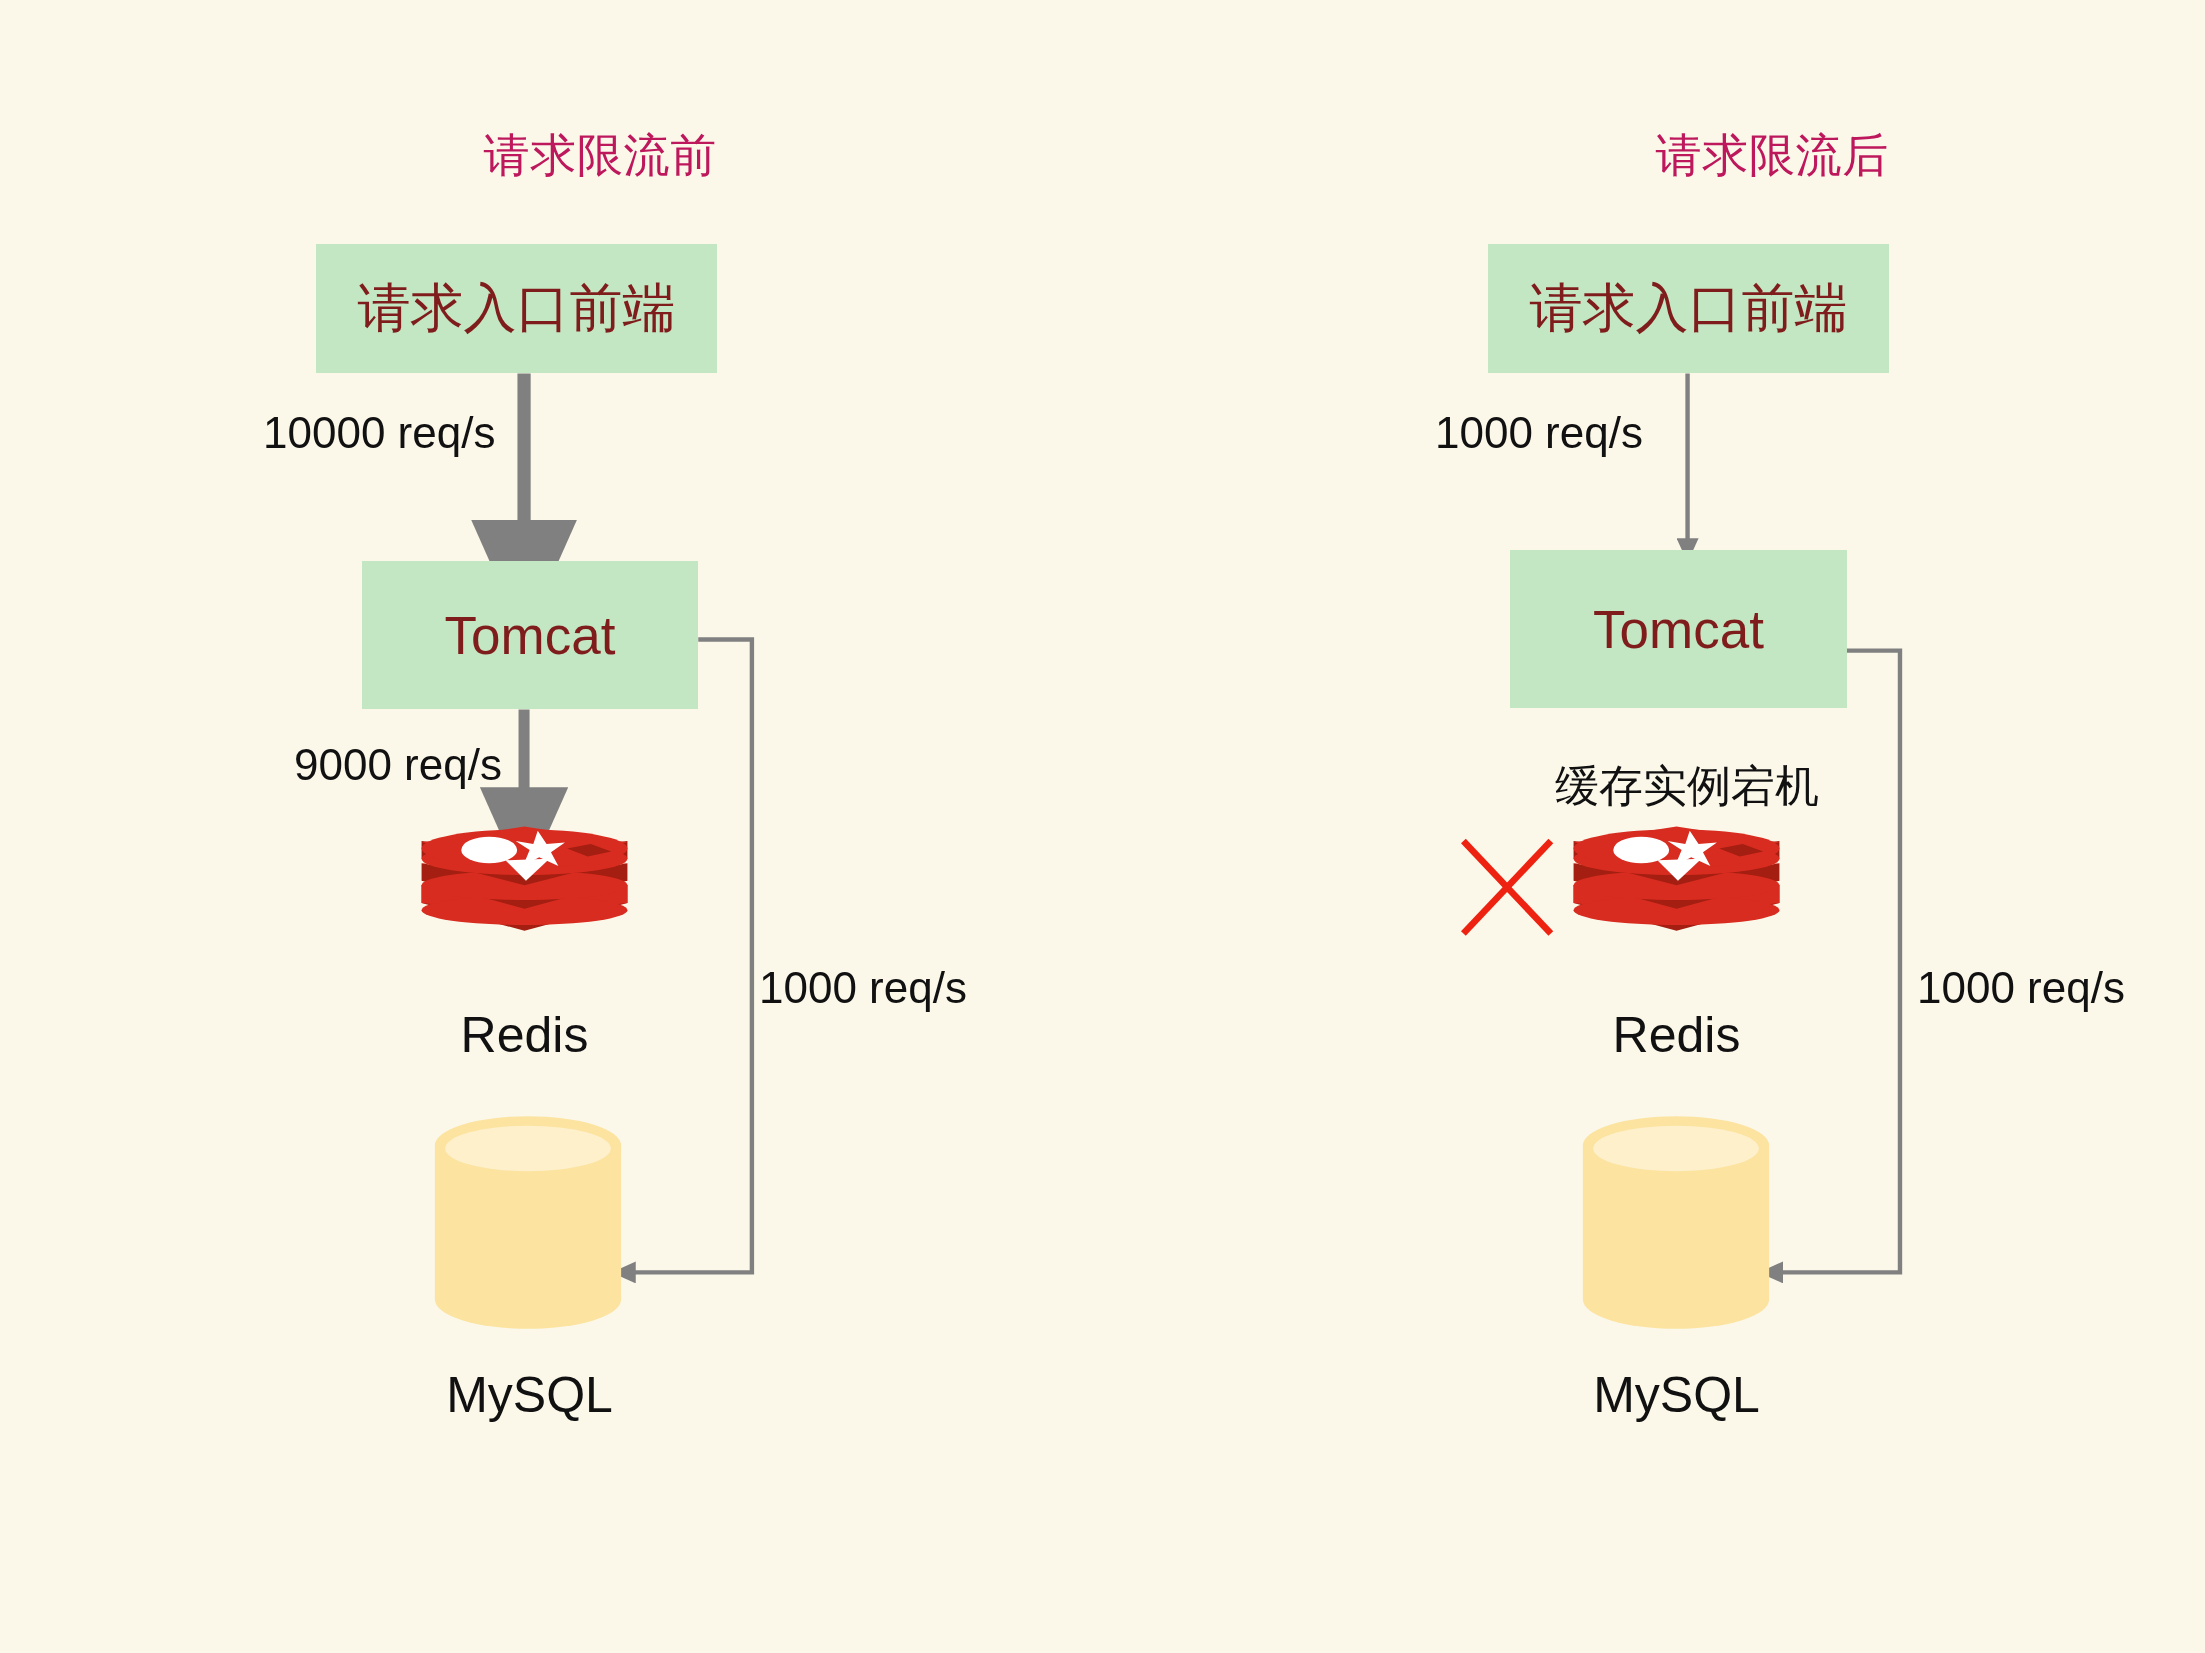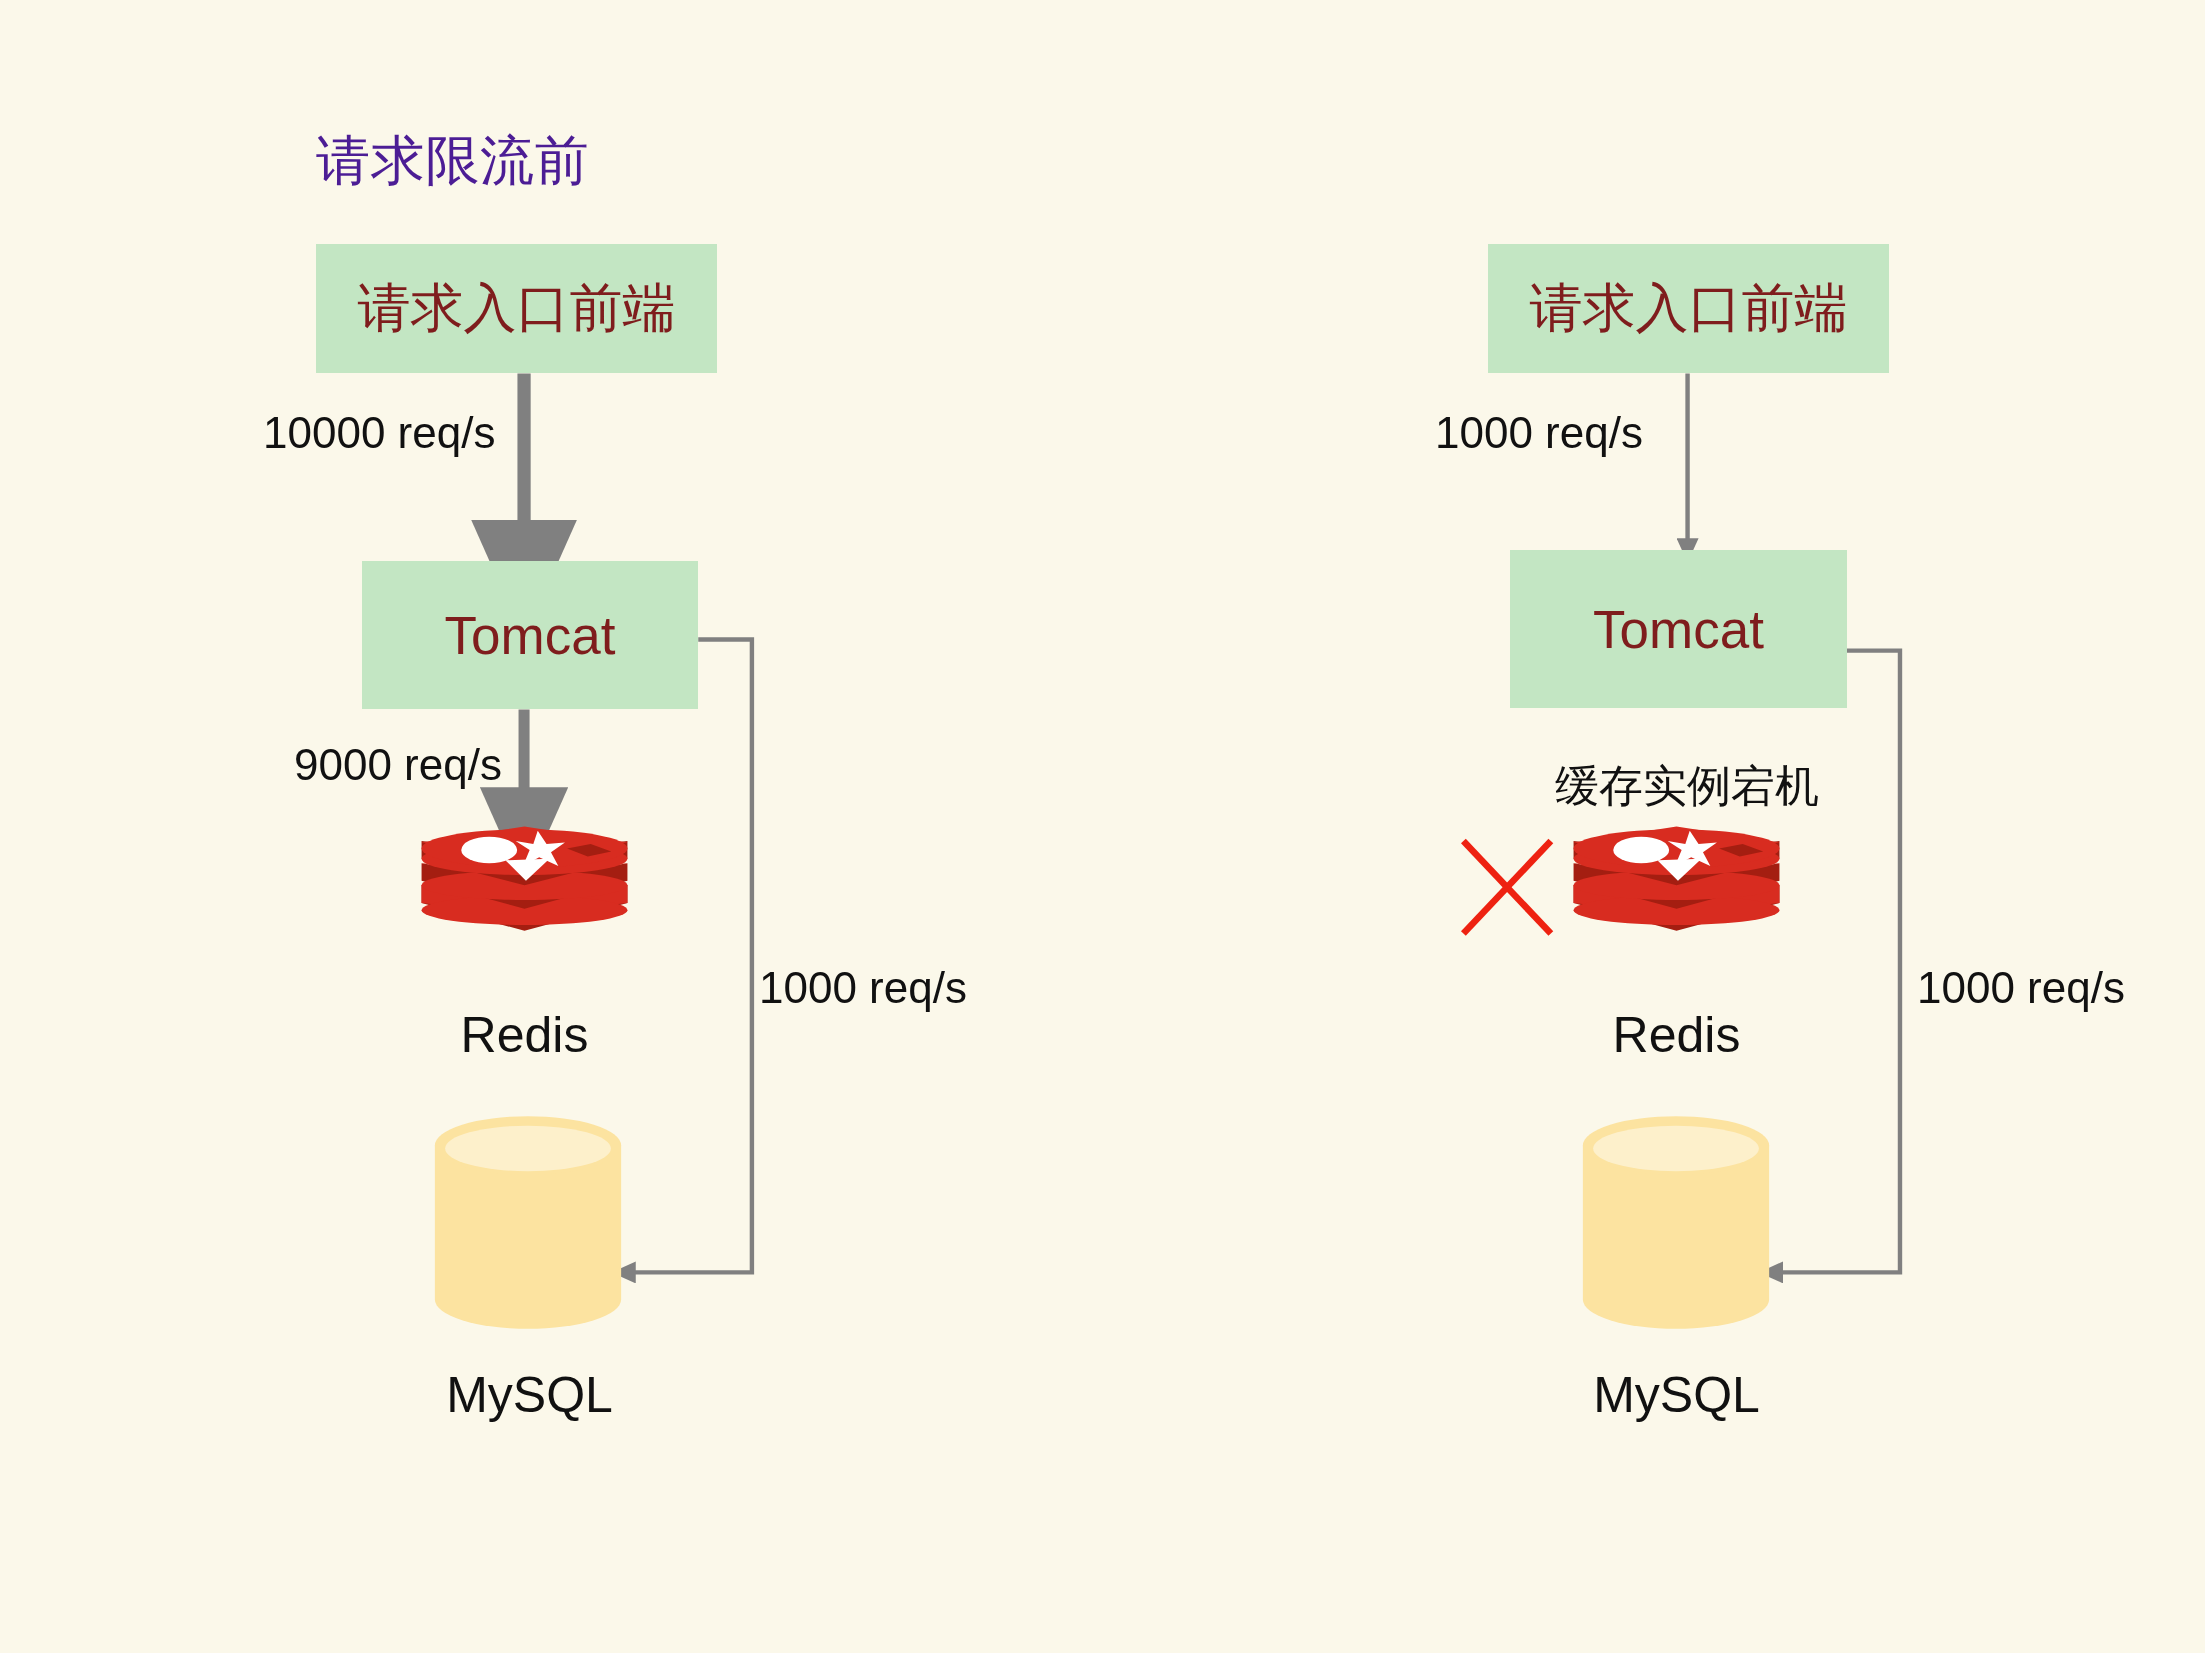--- a/index.html
+++ b/index.html
@@ -16,24 +16,24 @@
     -webkit-font-smoothing: antialiased;
   }
   #canvas {
     position: absolute;
     left: 0; top: 0;
     width: 2205px;
     height: 1654px;
   }
   .panel-title {
     position: absolute;
-    font-size: 54px;
-    color: #4c1d95;
-    white-space: nowrap;
-    text-align: left;
+    font-size: 46px;
+    color: #be185d;
+    white-space: nowrap;
+    text-align: right;
     letter-spacing: 0.7px;
   }
   .node-box {
     position: absolute;
     background: #c3e6c3;
     display: flex;
     align-items: center;
     justify-content: center;
     color: #7f1d1d;
     white-space: nowrap;
@@ -149,20 +149,21 @@
   <div class="node-caption" style="left:414px; top:991px; width:221px;">Redis</div>
 
   <svg style="position:absolute; left:429px; top:1116px; width:198px; height:213px;" viewBox="0 0 270 290">
     <path d="M8 40 L8 250 A127 40 0 0 0 262 250 L262 40 Z" fill="#fce3a0"></path>
     <ellipse cx="135" cy="40" rx="127" ry="40" fill="#fce3a0"></ellipse>
     <ellipse cx="135" cy="44" rx="113" ry="31" fill="#fdf0cb"></ellipse>
   </svg>
 
   <div class="node-caption" style="left:408px; top:1351px; width:243px;">MySQL</div>
 
+  <div class="panel-title" style="left:1488px; top:125px; width:401px;">请求限流后</div>
 
   <div class="node-box frontend" style="left:1488px; top:244px; width:401px; height:129px;">
     <span>请求入口前端</span>
   </div>
 
   <div class="flow-label" style="left:1435px; top:408px;">1000 req/s</div>
 
   <div class="node-box tomcat" style="left:1510px; top:550px; width:337px; height:158px;">
     <span>Tomcat</span>
   </div>

